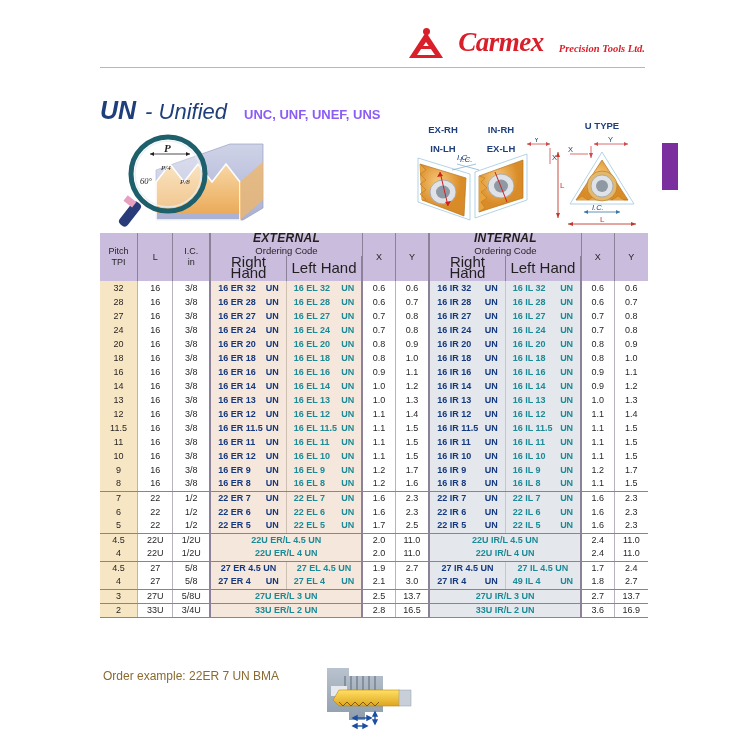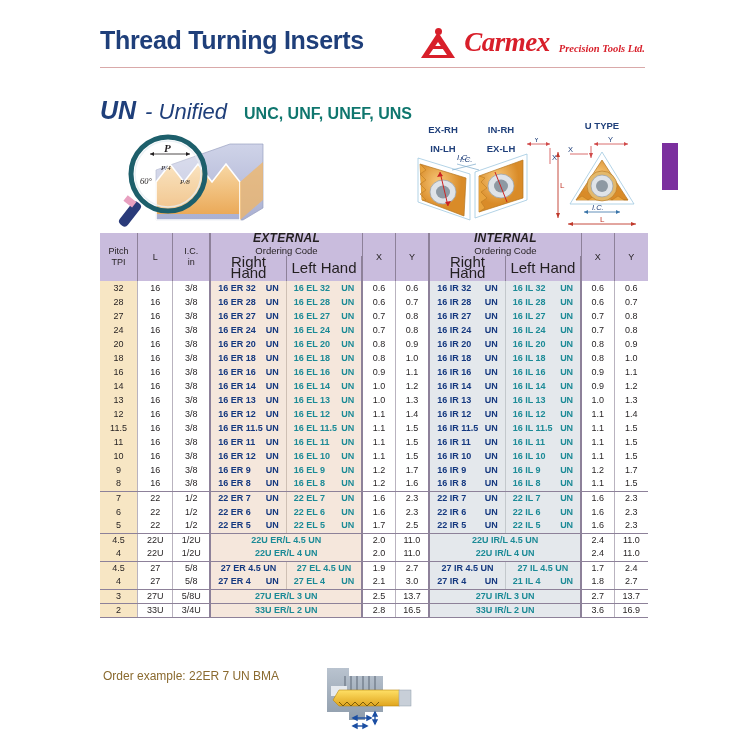--- a/index.html
+++ b/index.html
@@ -18,21 +18,21 @@
   }
   .page-title {
     font-size: 25px;
     font-weight: bold;
     color: #1f3f7a;
     letter-spacing: -0.3px;
     position: absolute; left: 0; top: 4px;
   }
   .brand {
     position: absolute; right: 0; top: 5px;
-    display: flex; align-items: center; gap: 9px;
+    display: flex; align-items: center; gap: 15px;
   }
   .brand-mark { position: relative; width: 34px; height: 30px; }
   .brand-mark .tri {
     position: absolute; left: 0; top: 4px;
     width: 0; height: 0;
     border-left: 17px solid transparent;
     border-right: 17px solid transparent;
     border-bottom: 26px solid #d81f2a;
   }
   .brand-mark .innertri {
@@ -74,21 +74,21 @@
     display: flex; align-items: baseline; gap: 9px;
   }
   .sub-un {
     font-size: 25px; font-weight: bold; font-style: italic;
     color: #1f3f7a;
   }
   .sub-unified {
     font-size: 22px; font-style: italic; color: #1f3f7a;
   }
   .sub-series {
-    font-size: 16px; font-weight: bold; color: #0f766e;
+    font-size: 13px; font-weight: bold; color: #8b5cf6;
     margin-left: 8px;
   }
 
   
   .illus { position: absolute; }
   .purple-tab {
     position: absolute; left: 662px; top: 143px;
     width: 16px; height: 47px; background: #7b2f9e;
   }
 
@@ -191,21 +191,20 @@
     position: absolute; left: 103px; top: 645px;
     font-size: 12px; color: #8a6a2f; margin-top: 24px;
   }
 
   .tool-pic { position: absolute; left: 305px; top: 662px; }
 </style>
 </head>
 <body>
 
 <div class="page-header">
-  <div class="page-title">Thread Turning Inserts</div>
   <div class="brand">
     <div class="brand-mark">
       <div class="tri"></div>
         <div class="innertri"></div>
       <div class="dot"></div>
         <div class="bar"></div>
     </div>
     <div class="brand-name">Carmex</div>
     <div class="brand-sub">Precision Tools Ltd.</div>
   </div>
@@ -1019,21 +1018,21 @@
           <td class="xv">2.1</td>
           <td class="yv yv-ext">3.0</td>
           <td class="int-rh">
             <span class="code-inner">
               <span>27 IR 4</span>
               <span>UN</span>
             </span>
           </td>
           <td class="int-lh">
             <span class="code-inner">
-              <span>21 IL 4</span>
+              <span>49 IL 4</span>
               <span>UN</span>
             </span>
           </td>
           <td class="xv">1.8</td>
           <td class="yv lastcol">2.7</td>
         </tr>
         <tr class="grp-end">
           <td class="pitch">3</td>
           <td class="lcol">27U</td>
           <td class="iccol">5/8U</td>

